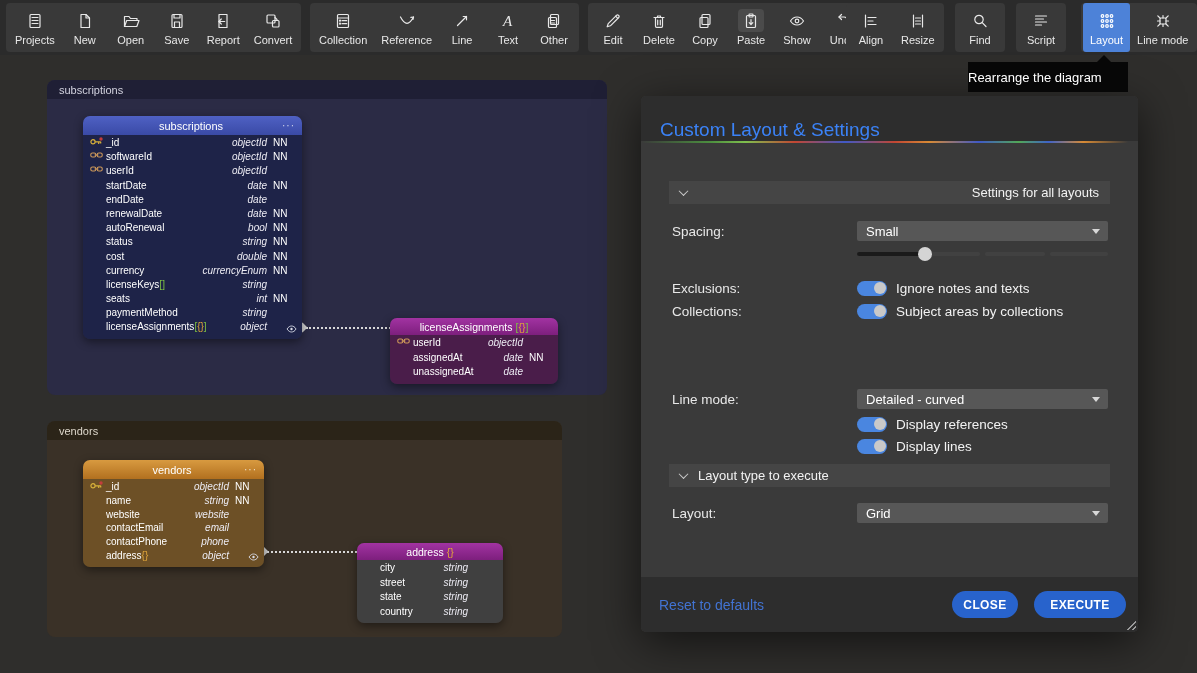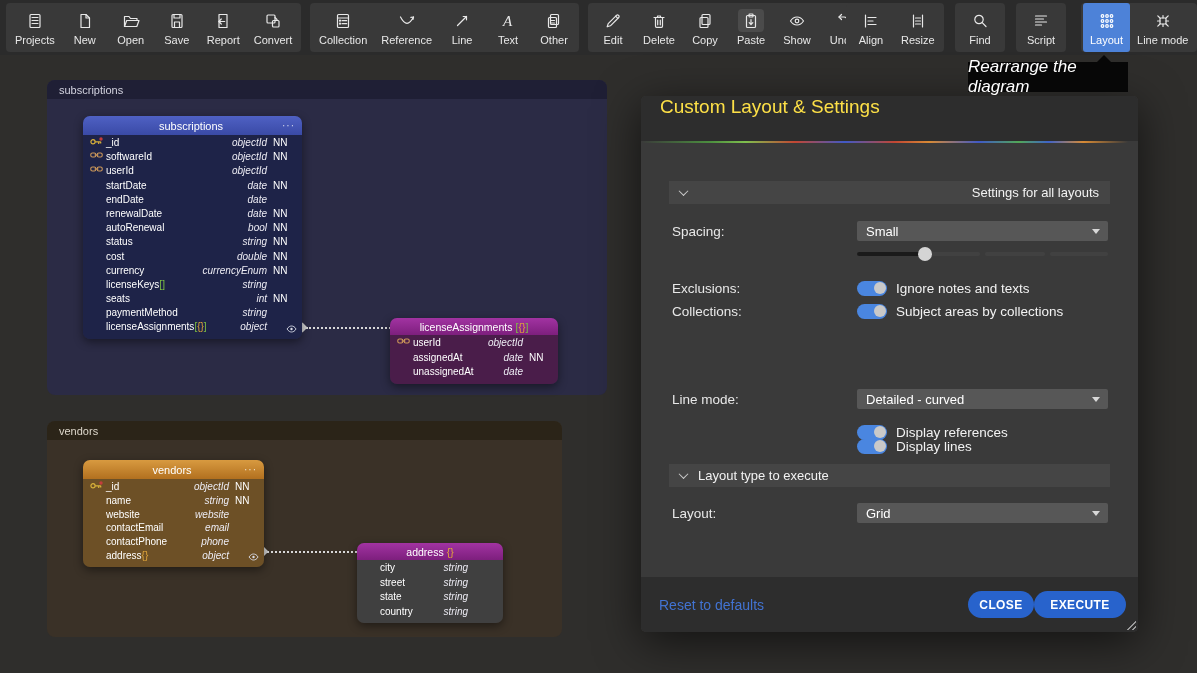--- a/index.html
+++ b/index.html
@@ -17,21 +17,21 @@
   .tb-group{position:absolute;top:3px;height:49px;background:#393939;border-radius:4px;
     display:flex;align-items:stretch;padding:0 2px;box-sizing:border-box;}
   .tb-btn{display:flex;flex-direction:column;align-items:center;justify-content:center;
     padding:2px 7px;gap:2px;color:#e8e8e8;font-size:11px;border-radius:3px;min-width:32px;cursor:default;}
   .tb-btn.active{background:var(--accent);color:#fff;}
   .tb-icon{height:23px;display:flex;align-items:center;justify-content:center;}
   .tb-icon.boxed{background:#4b4b4b;border-radius:4px;padding:0 3px;}
   .tb-label{white-space:nowrap;line-height:12px;}
   
   #tooltip{position:absolute;left:968px;top:62px;width:160px;height:30px;background:#070707;color:#fff;
-    display:flex;align-items:center;justify-content:flex-start;font-size:17px;z-index:60;font-style:italic;}
+    display:flex;align-items:center;justify-content:flex-start;font-size:13px;z-index:60;}
   #tooltip::before{content:"";position:absolute;top:-7px;left:129px;width:0;height:0;
     border-left:7px solid transparent;border-right:7px solid transparent;border-bottom:7px solid #070707;}
   
   #canvas{position:absolute;left:0;top:55px;width:1197px;height:618px;}
   .area{position:absolute;border-radius:8px;overflow:hidden;}
   .area-bar{height:19px;display:flex;align-items:center;padding:0 12px;font-size:11px;}
   #area-subscriptions{left:47px;top:25px;width:560px;height:315px;background:#2b2b45;}
   #area-subscriptions .area-bar{background:#1f1f35;color:#d2d2de;}
   #area-vendors{left:47px;top:366px;width:515px;height:216px;background:#3a3127;}
   #area-vendors .area-bar{background:#2b2418;color:#ded8cc;}
@@ -59,22 +59,22 @@
   
   .conn{position:absolute;border-top:2px dotted #d8d8d8;}
   .diamond{position:absolute;width:7px;height:7px;background:#d2d2d2;transform:rotate(45deg);}
   #conn-1{left:306px;top:272px;width:85px;}
   #diamond-1{left:299px;top:269px;}
   #conn-2{left:267px;top:496px;width:90px;}
   #diamond-2{left:260px;top:493px;}
   
   #modal{position:absolute;left:641px;top:96px;width:497px;height:536px;background:#3a3a3a;
     border-radius:5px;box-shadow:0 10px 45px rgba(0,0,0,.6);z-index:40;}
-  #modal-header{height:45px;background:#2d2d2d;border-radius:5px 5px 0 0;display:flex;align-items:flex-start;
-    padding:0 19px;font-size:19px;color:#fde047;}
+  #modal-header{height:45px;background:#2d2d2d;border-radius:5px 5px 0 0;display:flex;align-items:flex-end;
+    padding:0 19px;font-size:19px;color:#3b82f6;}
   #rainbow{height:2px;background:linear-gradient(90deg,#3a3a3a 0%,#4c8f3f 14%,#7fbf4e 21%,#c24633 31%,
     #4059c6 41%,#c24633 51%,#d78a35 58%,#4059c6 68%,#52a857 76%,#3f63c8 82%,#d78a35 89%,#3a3a3a 98%);}
   .section-bar{position:absolute;left:28px;width:441px;height:23px;background:#454545;display:flex;
     align-items:center;gap:11px;padding:0 11px;font-size:13px;color:#f2f2f2;box-sizing:border-box;}
   .chev{width:6px;height:6px;border-left:1.5px solid #ccc;border-bottom:1.5px solid #ccc;
     transform:rotate(-45deg) translate(1px,-1px);flex:0 0 auto;}
   .field-label{position:absolute;left:31px;font-size:13.5px;color:#e8e8e8;line-height:17px;}
   .dropdown{position:absolute;left:216px;width:251px;height:20px;background:#575757;border-radius:2px;
     display:flex;align-items:center;padding:0 9px;font-size:13px;color:#fff;box-sizing:border-box;}
   .caret{position:absolute;right:8px;width:0;height:0;border-left:4.5px solid transparent;
@@ -83,21 +83,21 @@
   .seg{position:absolute;top:5px;height:4px;background:#414141;border-radius:2px;}
   #seg-1{left:0;width:123px;} #seg-2{left:128px;width:60px;} #seg-3{left:193px;width:58px;}
   #slider-fill{position:absolute;left:0;top:5px;height:4px;width:68px;background:#1a1a1a;border-radius:2px;}
   #slider-knob{position:absolute;left:61px;top:0;width:14px;height:14px;border-radius:50%;background:#d4d4d4;}
   .toggle-row{position:absolute;left:216px;display:flex;align-items:center;gap:9px;
     font-size:13.5px;color:#f2f2f2;height:16px;}
   .toggle{width:30px;height:15px;border-radius:8px;background:var(--toggle);position:relative;flex:0 0 auto;}
   .toggle::after{content:"";position:absolute;top:1.5px;right:1.5px;width:12px;height:12px;
     border-radius:50%;background:#c9c9c9;}
   #modal-footer{position:absolute;left:0;top:481px;width:100%;height:55px;background:#2d2d2d;
-    border-radius:0 0 5px 5px;display:flex;align-items:center;padding:0 12px 0 18px;box-sizing:border-box;gap:0;}
+    border-radius:0 0 5px 5px;display:flex;align-items:center;padding:0 12px 0 18px;box-sizing:border-box;gap:16px;}
   #reset-link{color:var(--link);font-size:14px;flex:1;}
   .btn{height:27px;border-radius:14px;background:var(--button);color:#fff;font-size:12px;font-weight:bold;
     display:flex;align-items:center;justify-content:center;letter-spacing:.4px;}
   #close-btn{width:66px;} #execute-btn{width:92px;}
   #modal-resize{position:absolute;right:2px;bottom:2px;width:10px;height:10px;
     background:repeating-linear-gradient(-45deg,transparent 0 2px,#9a9a9a 2px 3.4px);
     clip-path:polygon(100% 0,100% 100%,0 100%);}
 </style>
 </head>
 <body>
@@ -644,21 +644,21 @@
     <span>Subject areas by collections</span>
   </div>
 
 
   <div class="field-label" style="top:295px;">Line mode:</div>
   <div class="dropdown" style="top:293px;">
     <span>Detailed - curved</span>
     <span class="caret"></span>
   </div>
 
-  <div class="toggle-row" style="top:328px;gap:9px;">
+  <div class="toggle-row" style="top:320px;gap:9px;">
     <span class="toggle"></span>
     <span>Display references</span>
   </div>
   <div class="toggle-row" style="top:342px;">
     <span class="toggle"></span>
     <span>Display lines</span>
   </div>
 
   <div class="section-bar" style="top:368px;">
     <span class="chev"></span>

